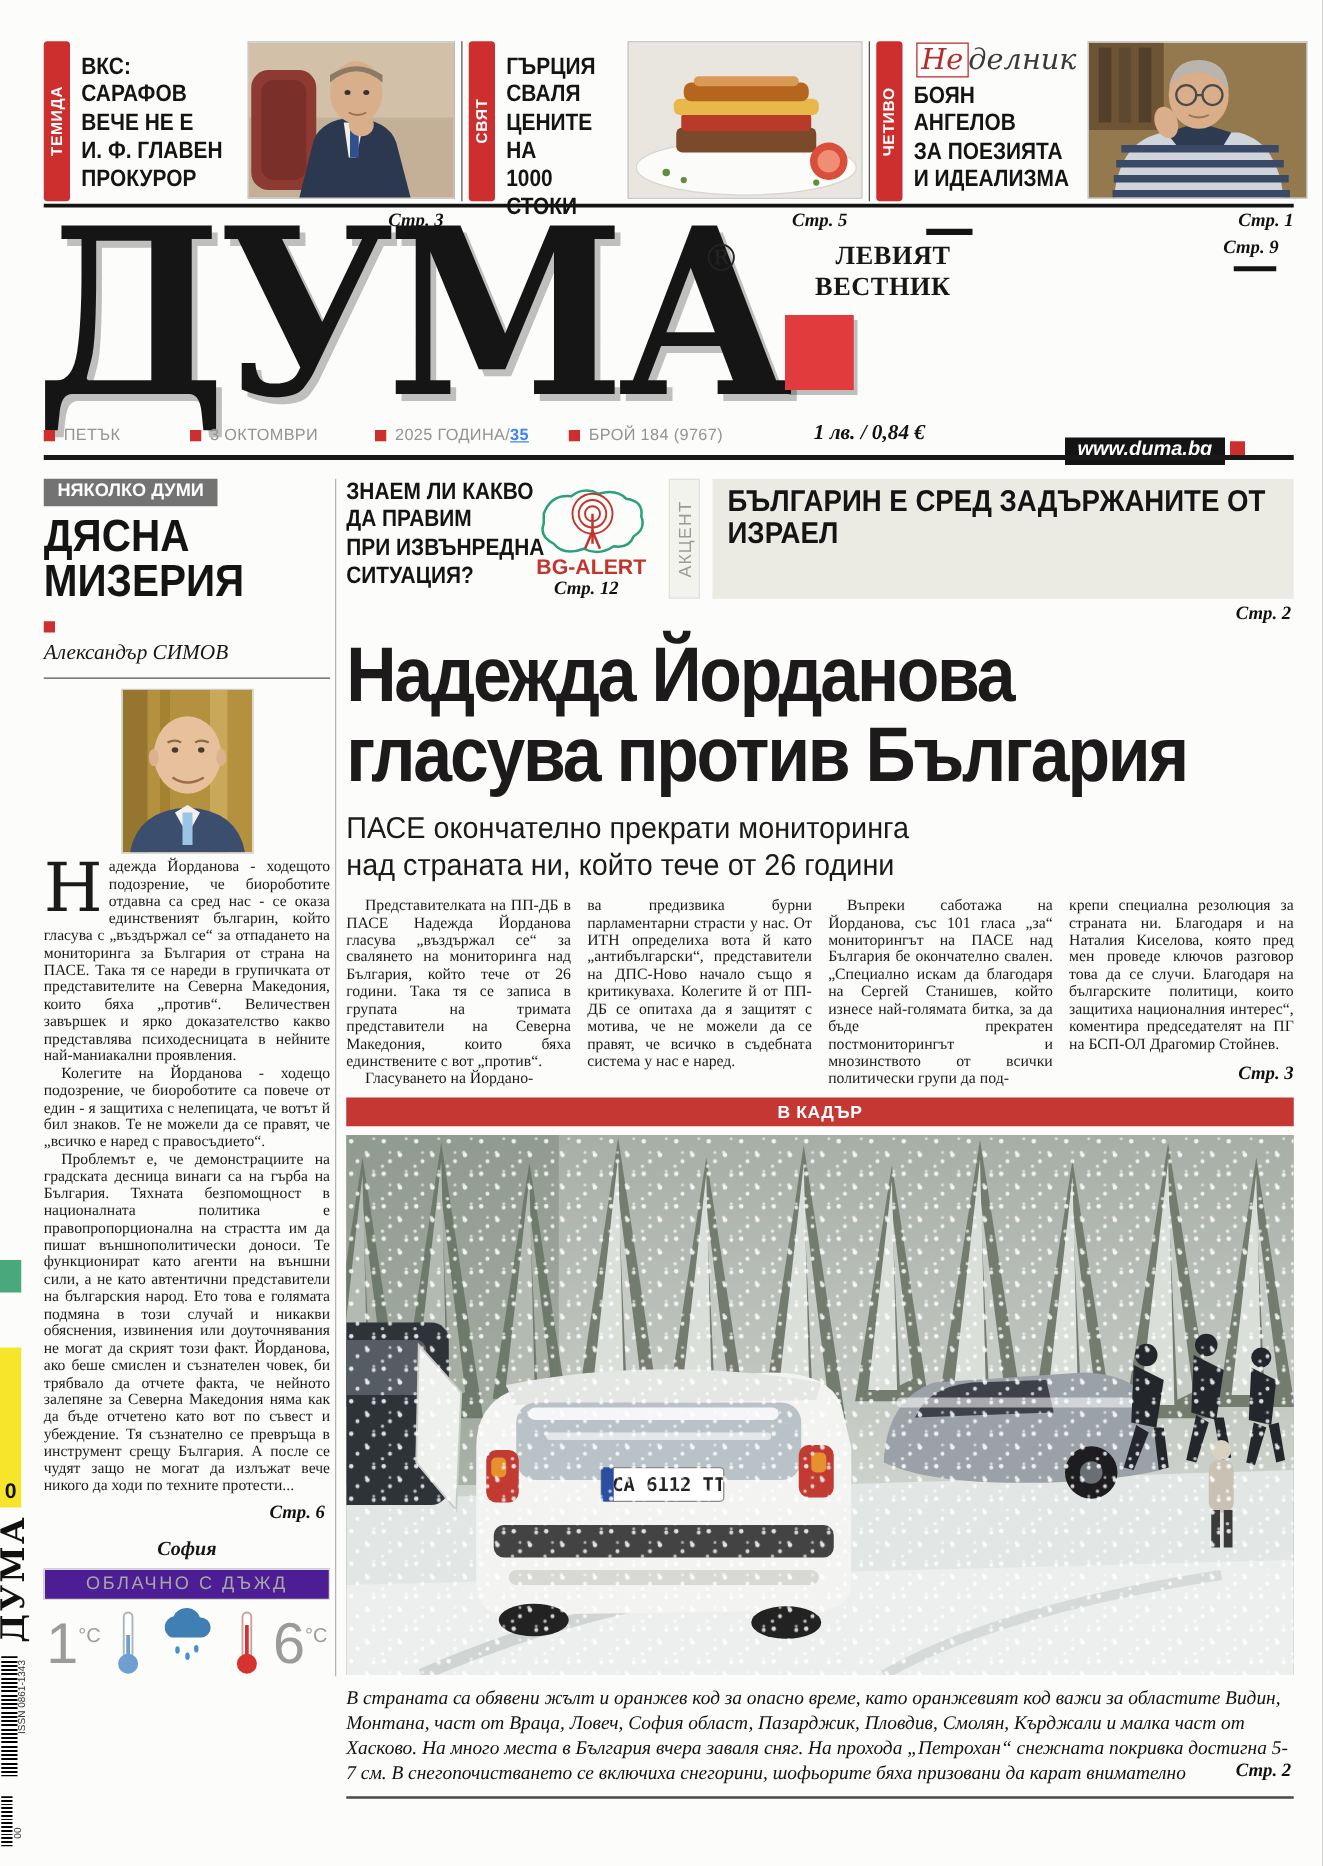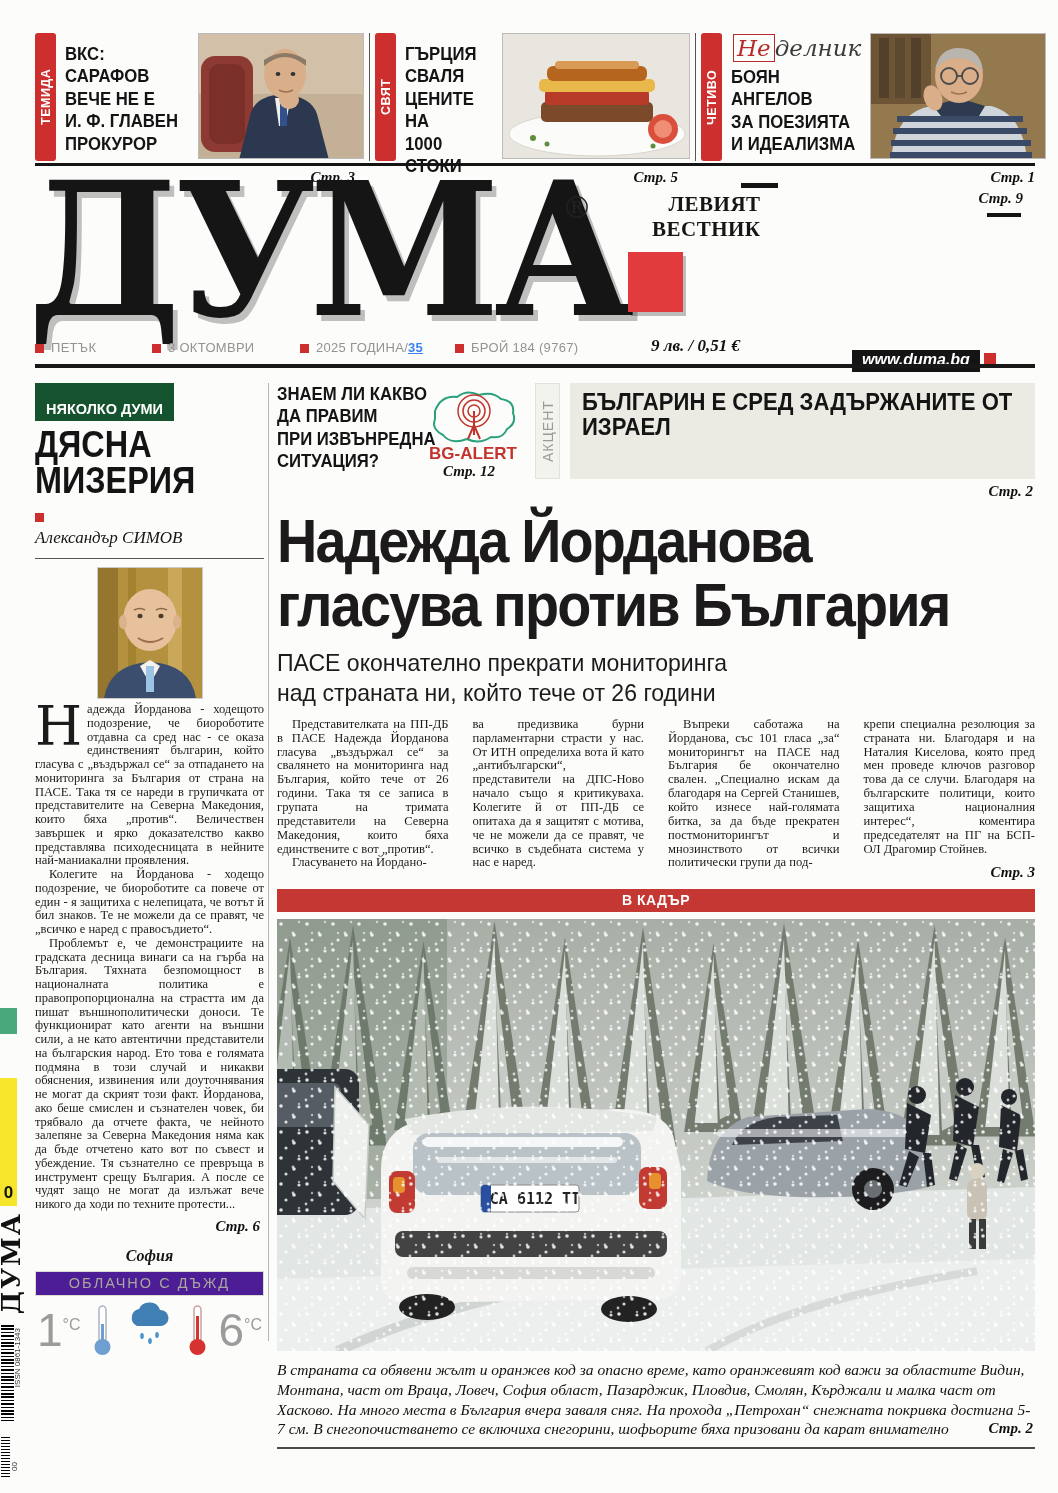--- a/index.html
+++ b/index.html
@@ -50,22 +50,22 @@
   
   .dl { position:absolute; top:340px; font-family:"Liberation Sans",sans-serif; font-size:13px; color:#939393; letter-spacing:.3px; }
   .dl .bullet { display:inline-block; width:9px; height:9px; background:#cc2f2e; margin-right:7px; transform:translateY(1px); }
   .dl .rednum { color:#3b82f6; font-weight:bold;text-decoration:underline; }
   .d1{left:35px;} .d2{left:152px;} .d3{left:300px;} .d4{left:455px;}
   .price { position:absolute; left:612px; top:336px; width:128px; text-align:right; font-weight:bold; font-style:italic; font-size:17px; color:#111; }
   .mainline { position:absolute; left:35px; top:364px; width:1000px; height:4px; background:#181818; }
 
   
   .leftcol { position:absolute; left:35px; top:383px; width:229px; }
-  .lc-label { display:inline-block; background:#14532d; color:#fff; font-family:"Liberation Sans",sans-serif; font-weight:bold;
-              font-size:14.5px; padding:18px 11px 4px; }
+  .lc-label { display:inline-block; background:#737373; color:#fff; font-family:"Liberation Sans",sans-serif; font-weight:bold;
+              font-size:14.5px; padding:2px 11px 4px; }
   .lc-title { margin-top:6px; font-family:"Liberation Sans",sans-serif; font-weight:bold; font-size:36px; line-height:1.0;
               color:#141414; transform:scaleX(.9); transform-origin:0 0; width:112%; }
   .lc-bullet { width:9px; height:9px; background:#cc2f2e; margin-top:14px; }
   .lc-author { font-style:italic; font-size:17px; margin-top:6px; }
   .lc-hr { border-top:1.5px solid #555; margin-top:10px; }
   .lc-photo { width:106px; height:132px; margin:8px auto 0; border:1px solid #ccc; overflow:hidden; }
   .essay { margin-top:4px; font-size:12.5px; line-height:1.1; text-align:justify; color:#1b1b1b; }
   .essay p.ind { text-indent:14px; }
   .dropcap { float:left; font-size:54px; line-height:42px; padding:3px 5px 0 0; font-family:"DejaVu Serif",serif; }
   .lc-page { text-align:right; margin-top:6px; padding-right:4px; }
@@ -107,21 +107,21 @@
   .isr { flex:1; background:#ebeae3; padding:6px 12px 8px; }
   .isr-title { font-family:"Liberation Sans",sans-serif; font-weight:bold; font-size:24px; line-height:1.05; color:#141414;
                transform:scaleX(.92); transform-origin:0 0; width:108%; }
   .isr-body { margin-top:4px; font-style:italic; font-size:14.5px; line-height:1.26; text-indent:26px; text-align:justify; color:#222; }
   .isr-page { position:absolute; right:2px; top:100px; }
 
   .hl { margin-top:30px; font-family:"Liberation Sans",sans-serif; font-weight:bold; font-size:62px; line-height:1.04;
         letter-spacing:-2px; color:#1c1a1b; transform:scaleX(.9); transform-origin:0 0; width:112%; }
   .subhl { margin-top:10px; font-family:"Liberation Sans",sans-serif; font-size:24px; line-height:1.25; color:#1c1a1b;
            transform:scaleX(.96); transform-origin:0 0; width:104%; }
-  .cols { margin-top:10px; display:flex; gap:24px; }
+  .cols { margin-top:10px; display:flex; gap:13px; }
   .bcol { flex:1; font-size:12.6px; line-height:1.1; text-align:justify; color:#1b1b1b; }
   .bcol p.ind { text-indent:15px; }
   .c4-page { text-align:right; margin-top:8px; }
 
   .kadar { margin-top:8px; height:23px; background:#c43732; color:#fff; font-family:"Liberation Sans",sans-serif;
            font-weight:bold; font-size:14px; letter-spacing:.5px; text-align:center; line-height:23px; }
   .photo { margin-top:7px; width:758px; height:432px; overflow:hidden; background:#aab0a8; }
   .caption { margin-top:9px; position:relative; font-style:italic; font-size:15.5px; line-height:1.28; color:#111; padding-right:4px; }
   .cap-page { position:absolute; right:2px; bottom:1px; }
   .bottomline { margin-top:8px; border-top:2px solid #4a4a4a; }
@@ -233,21 +233,21 @@
     <div class="es-page pref">Стр. 9</div>
     <div class="es-underline"></div>
   </div>
   <div class="site">www.duma.bg</div>
   <div class="site-sq"></div>
 
   <div class="dl d1"><span class="bullet"></span><span>ПЕТЪК</span></div>
   <div class="dl d2"><span class="bullet"></span><span>3 ОКТОМВРИ</span></div>
   <div class="dl d3"><span class="bullet"></span><span>2025 ГОДИНА/</span><span class="rednum">35</span></div>
   <div class="dl d4"><span class="bullet"></span><span>БРОЙ 184 (9767)</span></div>
-  <div class="price">9 лв. / 0,51 €</div>
+  <div class="price">1 лв. / 0,84 €</div>
   <div class="mainline"></div>
 
   <div class="leftcol">
     <div class="lc-label">НЯКОЛКО ДУМИ</div>
     <div class="lc-title prelines">ДЯСНА
 МИЗЕРИЯ</div>
     <div class="lc-bullet"></div>
     <div class="lc-author">Александър СИМОВ</div>
     <div class="lc-hr"></div>
     <div class="lc-photo">

